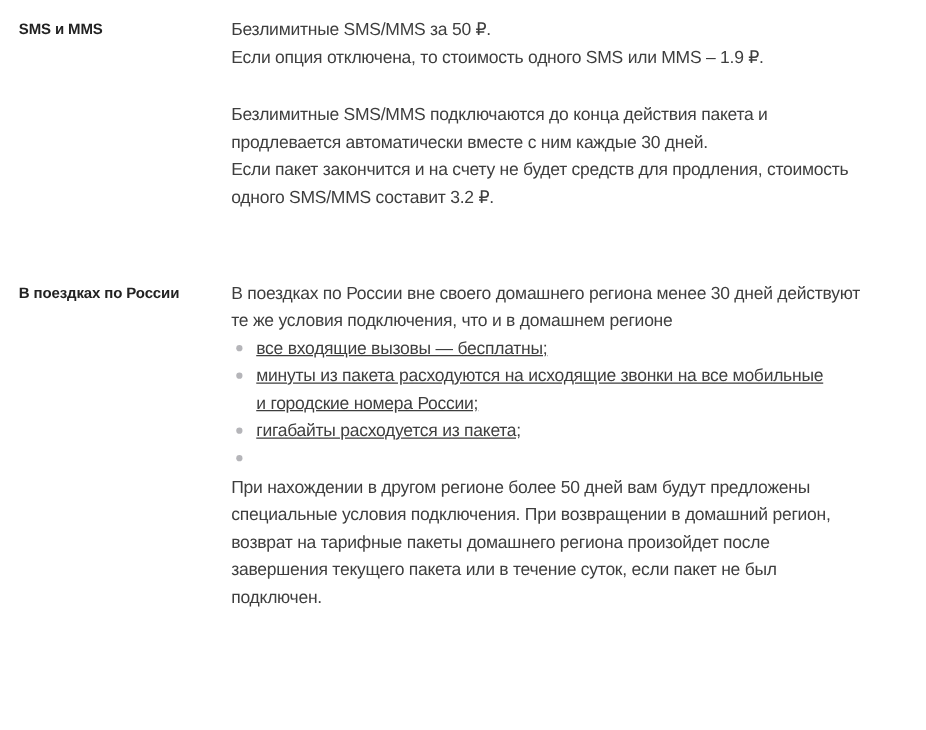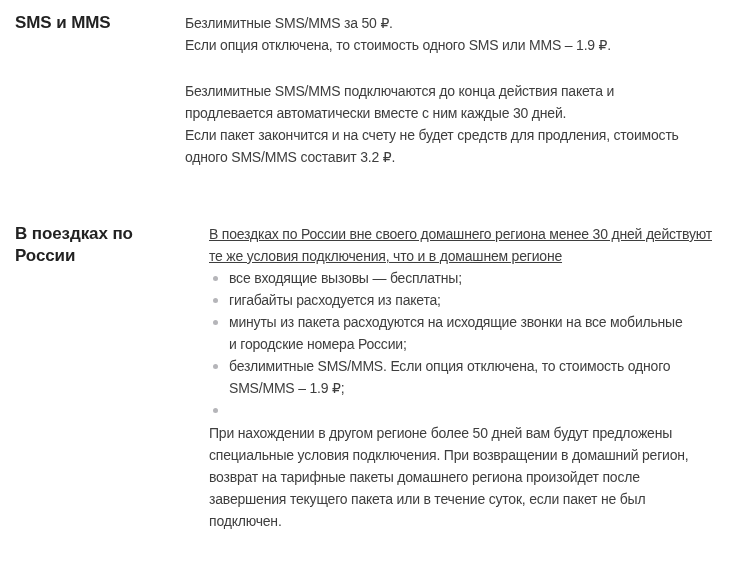--- a/index.html
+++ b/index.html
@@ -21,60 +21,60 @@
   .page {
     width: 741px;
     height: 584px;
     padding: 12px 0 12px 15px;
   }
   .row {
     display: grid;
     grid-template-columns: 170px 1fr;
     margin-bottom: 55px;
   }
-  .row:last-child { margin-bottom: 0; gap: 24px; }
+  .row:last-child { margin-bottom: 0; }
   .term {
     margin: 0;
-    font-size: 17px;
+    font-size: 12px;
     font-weight: bold;
     line-height: 22px;
     color: var(--heading-color);
     letter-spacing: -0.1px;
   }
   .def {
     max-width: 556px;
     font-size: 14px;
     line-height: 22px;
     letter-spacing: -0.2px;
   }
   .para {
     margin: 0 0 24px 0;
     white-space: pre-line;
   }
-  .para.tight { margin-bottom: 0; text-decoration: underline; }
+  .para.tight { margin-bottom: 0; }
   .def > :last-child { margin-bottom: 0; }
   ul.bullets {
     list-style: none;
     margin: 0 0 23px 0;
     padding: 0;
   }
   li.bullet-item {
     position: relative;
     padding-left: 20px;
   }
   .dot {
     position: absolute;
     left: 4px;
     top: 8.5px;
     width: 5px;
     height: 5px;
     border-radius: 50%;
     background: var(--bullet-color);
   }
-  .bullet-text { white-space: pre-line; }
+  .bullet-text { white-space: pre-line; text-decoration: underline; }
 </style>
 </head>
 <body>
 
 <div class="page">
 
   <section class="row">
     <h3 class="term">SMS и MMS</h3>
     <div class="def">
       <p class="para">Безлимитные SMS/MMS за 50 ₽.
@@ -92,31 +92,26 @@
       <p class="para tight">В поездках по России вне своего домашнего региона менее 30 дней действуют
 те же условия подключения, что и в домашнем регионе</p>
 
       <ul class="bullets">
         <li class="bullet-item">
           <span class="dot"></span>
           <span class="bullet-text">все входящие вызовы — бесплатны;</span>
         </li>
         <li class="bullet-item">
           <span class="dot"></span>
-          <span class="bullet-text">гигабайты расходуется из пакета;</span>
-        </li>
-        <li class="bullet-item">
-          <span class="dot"></span>
           <span class="bullet-text">минуты из пакета расходуются на исходящие звонки на все мобильные
 и городские номера России;</span>
         </li>
         <li class="bullet-item">
           <span class="dot"></span>
-          <span class="bullet-text">безлимитные SMS/MMS. Если опция отключена, то стоимость одного
-SMS/MMS – 1.9 ₽;</span>
+          <span class="bullet-text">гигабайты расходуется из пакета;</span>
         </li>
         <li class="bullet-item">
           <span class="dot"></span>
         </li>
       </ul>
 
       <p class="para">При нахождении в другом регионе более 50 дней вам будут предложены
 специальные условия подключения. При возвращении в домашний регион,
 возврат на тарифные пакеты домашнего региона произойдет после
 завершения текущего пакета или в течение суток, если пакет не был

